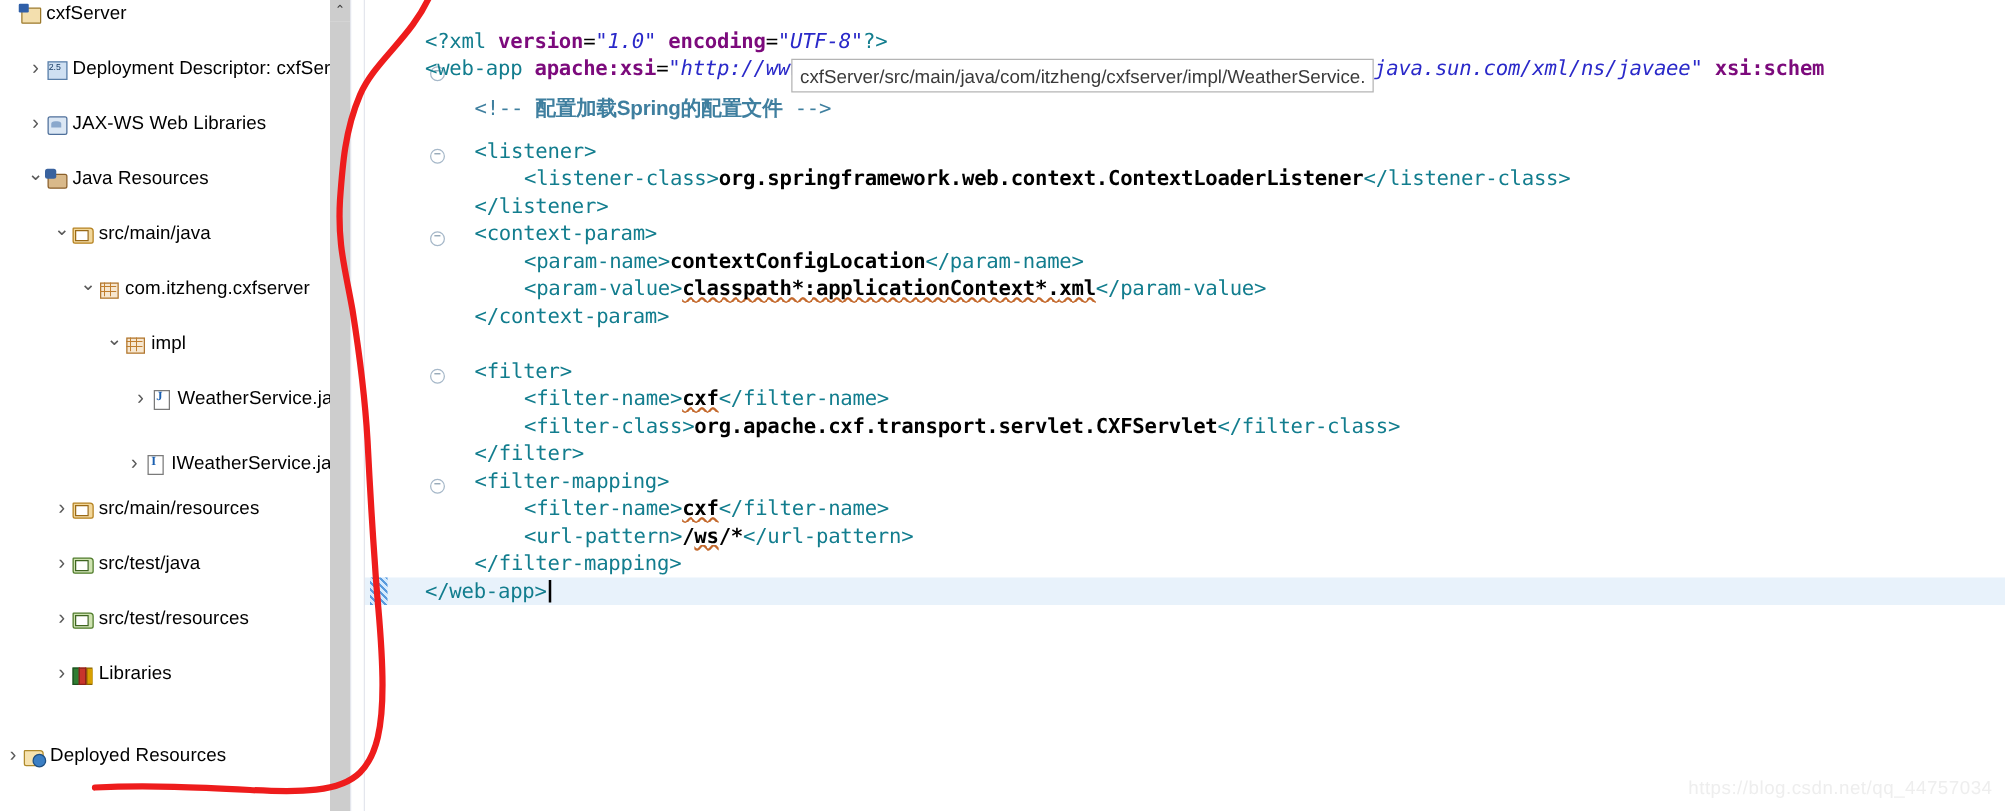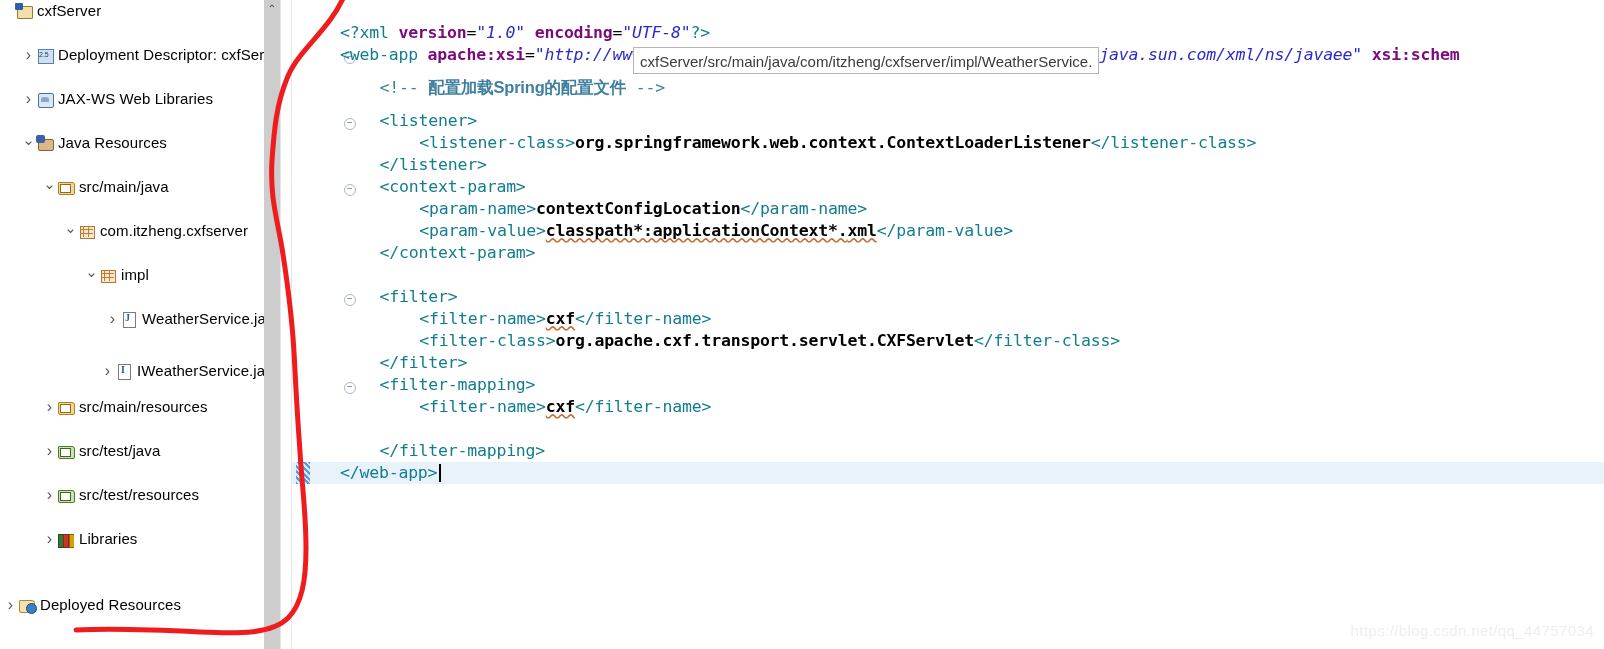--- a/index.html
+++ b/index.html
@@ -573,20 +573,21 @@
         <div class="code" style="top: 198px; left: 79.2px;"><span class="tg">&lt;param-name&gt;</span><span class="tx">contextConfigLocation</span><span class="tg">&lt;/param-name&gt;</span></div>
         <div class="code" style="top: 220px; left: 79.2px;"><span class="tg">&lt;param-value&gt;</span><span class="tx spell">classpath*:applicationContext*.</span><span class="tx spell">xml</span><span class="tg">&lt;/param-value&gt;</span></div>
         <div class="code" style="top: 242px; left: 39.6px;"><span class="tg">&lt;/context-param&gt;</span></div>
         <div class="code" style="top: 264px; left: 0px;"></div>
         <div class="code" style="top: 286px; left: 39.6px;"><span class="tg">&lt;filter&gt;</span></div>
         <div class="code" style="top: 308px; left: 79.2px;"><span class="tg">&lt;filter-name&gt;</span><span class="tx spell">cxf</span><span class="tg">&lt;/filter-name&gt;</span></div>
         <div class="code" style="top: 330px; left: 79.2px;"><span class="tg">&lt;filter-class&gt;</span><span class="tx">org.apache.cxf.transport.servlet.CXFServlet</span><span class="tg">&lt;/filter-class&gt;</span></div>
         <div class="code" style="top: 352px; left: 39.6px;"><span class="tg">&lt;/filter&gt;</span></div>
         <div class="code" style="top: 374px; left: 39.6px;"><span class="tg">&lt;filter-mapping&gt;</span></div>
         <div class="code" style="top: 396px; left: 79.2px;"><span class="tg">&lt;filter-name&gt;</span><span class="tx spell">cxf</span><span class="tg">&lt;/filter-name&gt;</span></div>
+        <div class="code" style="top: 418px; left: 79.2px;"><span class="tg">&lt;url-pattern&gt;</span><span class="tx">/</span><span class="tx spell">ws</span><span class="tx">/*</span><span class="tg">&lt;/url-pattern&gt;</span></div>
         <div class="code" style="top: 440px; left: 39.6px;"><span class="tg">&lt;/filter-mapping&gt;</span></div>
         <div class="code" style="top: 462px; left: 0px;"><span class="tg">&lt;/web-app&gt;</span></div>
         <div id="caret" style="left: 99px;"></div>
       </div>
   </div>
 
   <div id="tooltip">cxfServer/src/main/java/com/itzheng/cxfserver/impl/WeatherService.</div>
 
   <svg id="annotation" viewBox="0 0 1604 649" xmlns="http://www.w3.org/2000/svg">
     <path id="anno-path" d="M 345 -6

